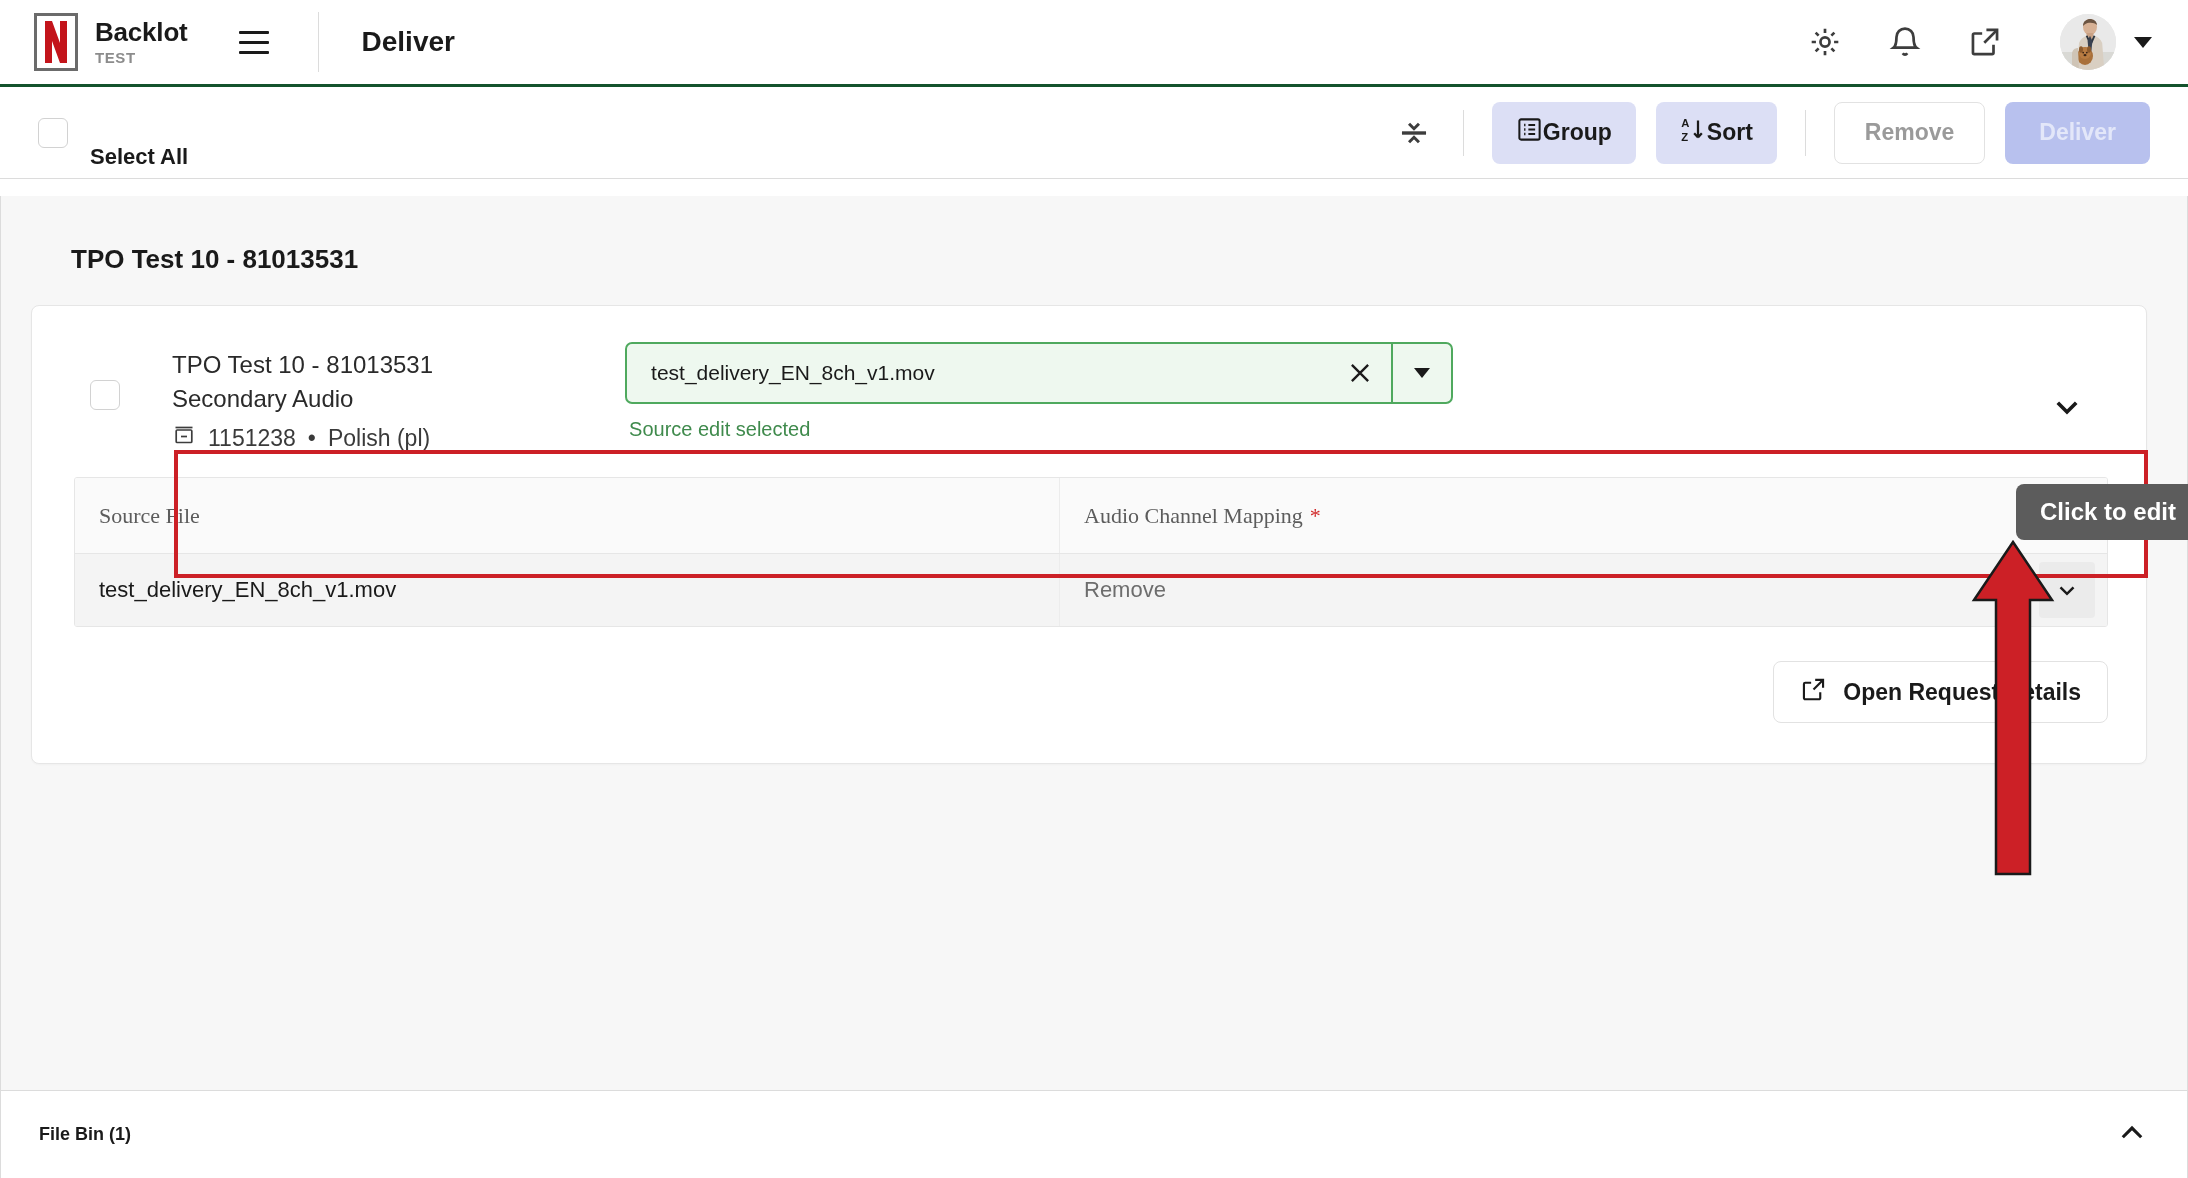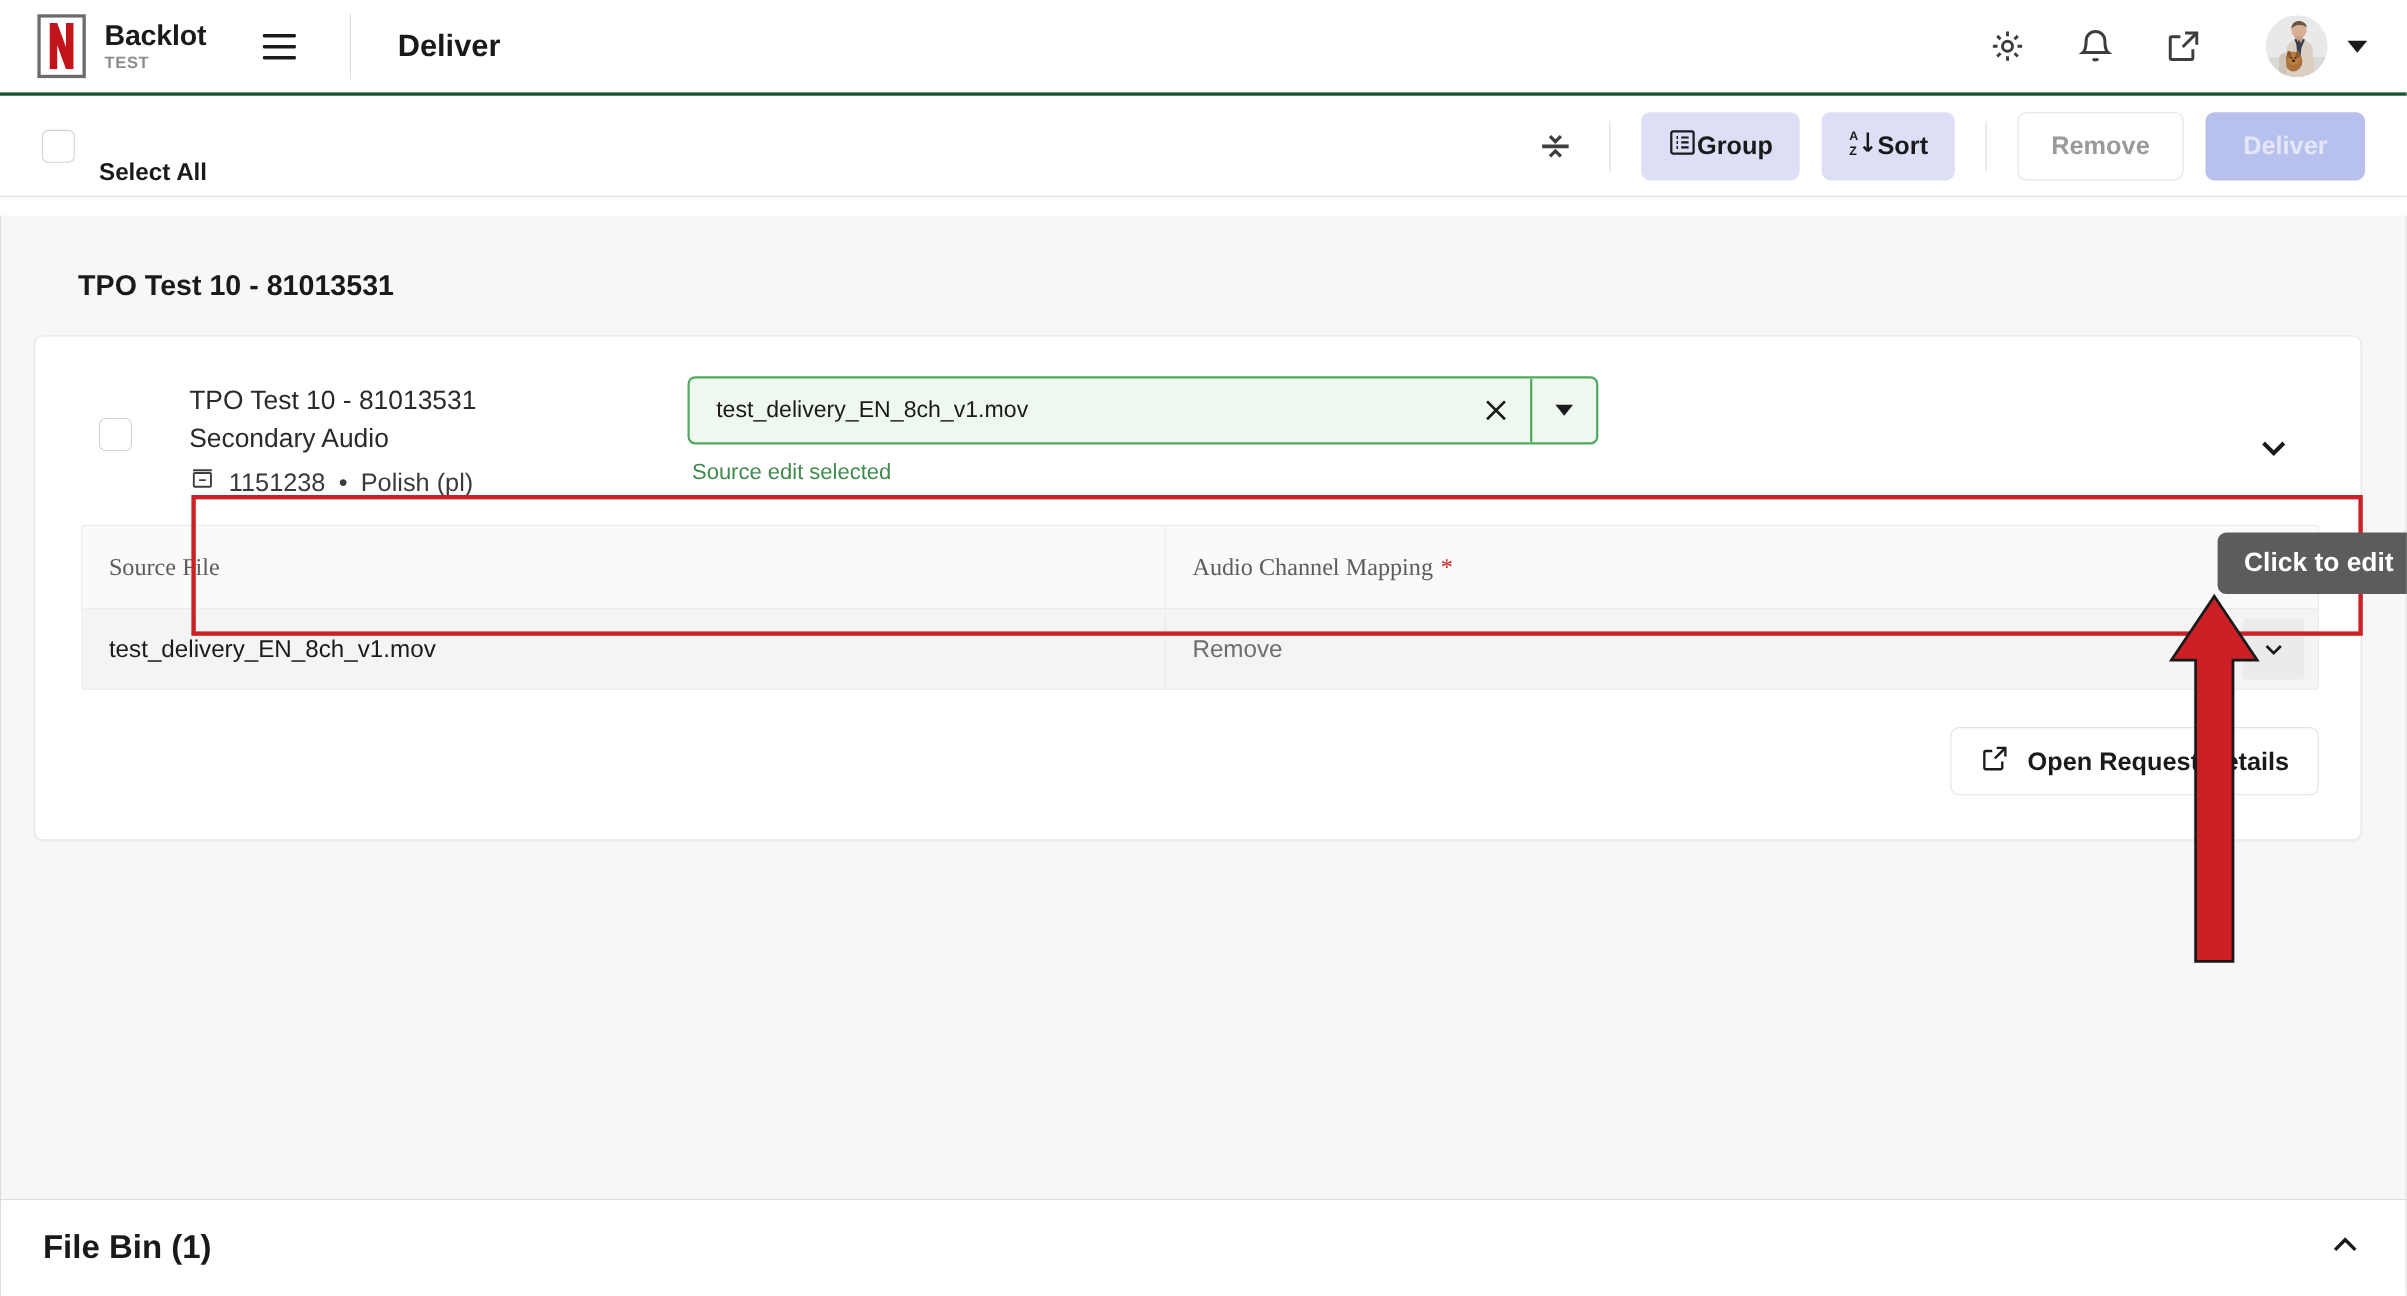--- a/index.html
+++ b/index.html
@@ -157,21 +157,21 @@
     display:inline-flex; align-items:center; gap:16px; cursor:pointer; font-family:inherit;
   }
 
   
   .footer{
     position:absolute; bottom:0; left:0; right:0; height:88px;
     background:#ffffff; border-top:1px solid #dcdcdc;
     border-left:1px solid #dcdcdc; border-right:1px solid #dcdcdc;
     display:flex; align-items:center; padding:0 38px 0 38px;
   }
-  .footer-title{ font-size:30px; font-weight:bold; color:#1a1a1a; }
+  .footer-title{ font-size:18px; font-weight:bold; color:#1a1a1a; }
   .footer-chevron{ margin-left:auto; cursor:pointer; }
 
   
   .hl-box{
     position:absolute; left:174px; top:450px; width:1974px; height:128px;
     border:4px solid #cc2026; pointer-events:none; z-index:30;
   }
   .tooltip{
     position:absolute; left:2016px; top:484px;
     background:#5c5c5c; color:#ffffff; border-radius:8px;

